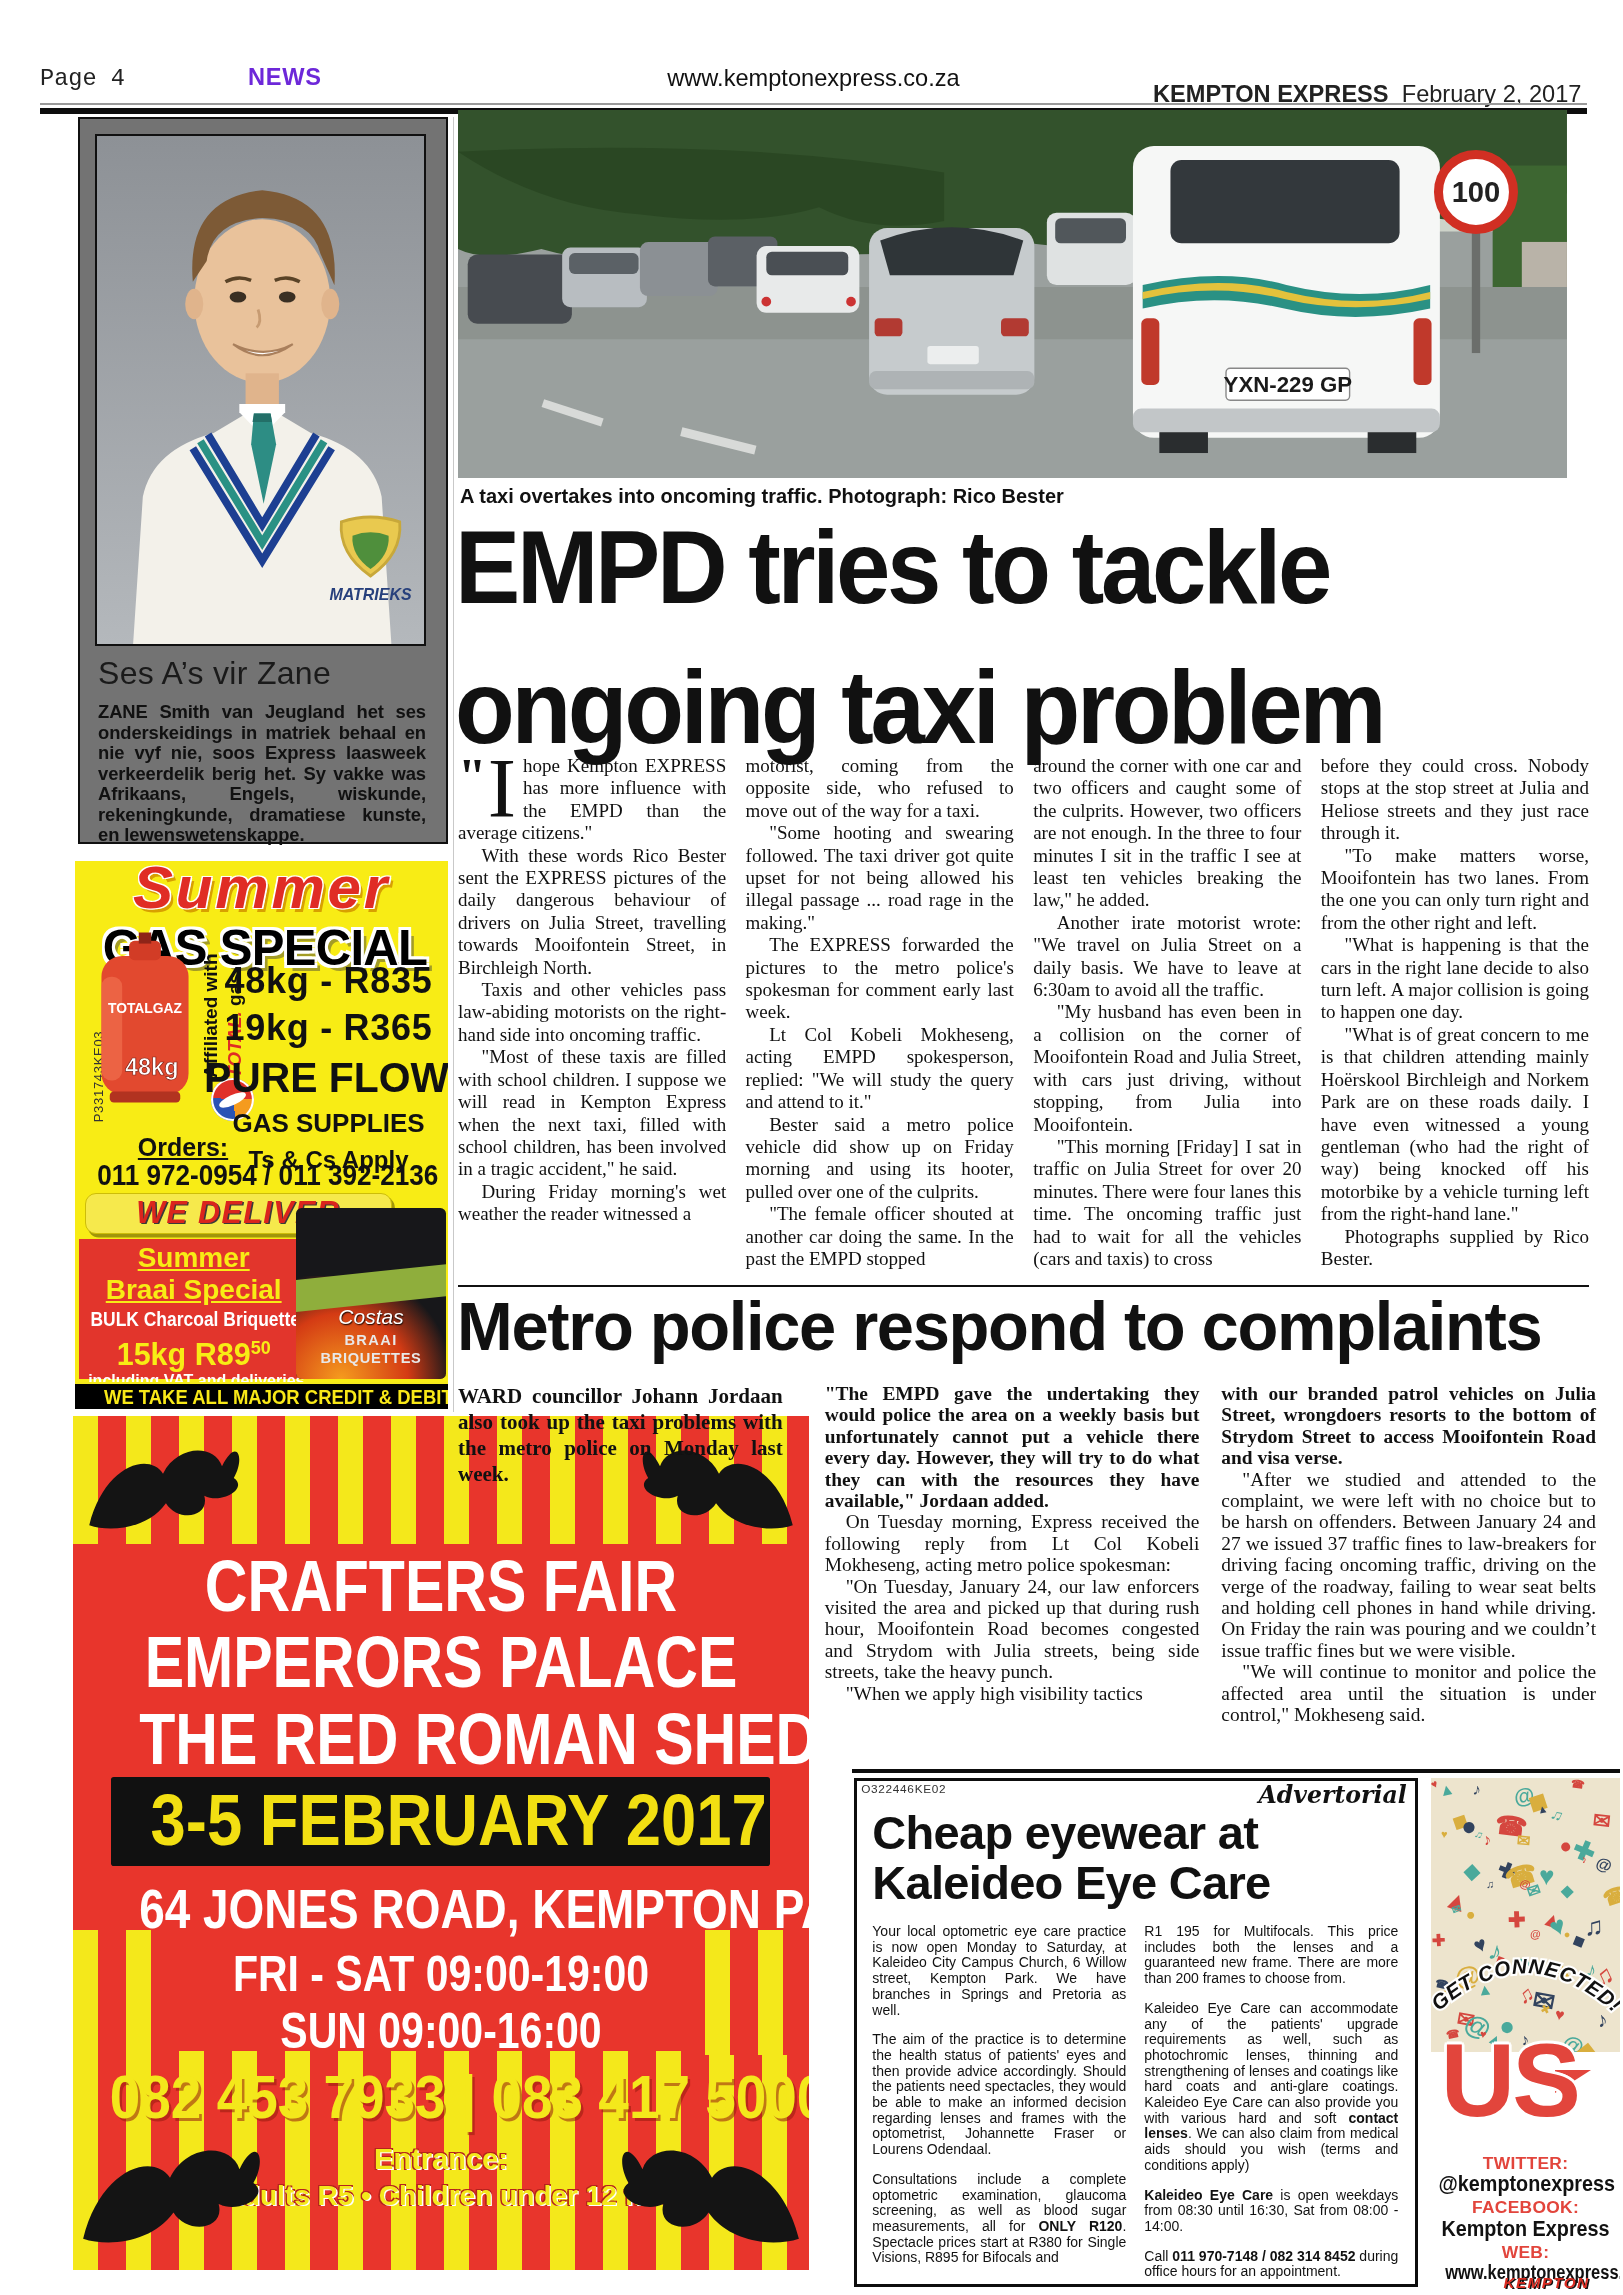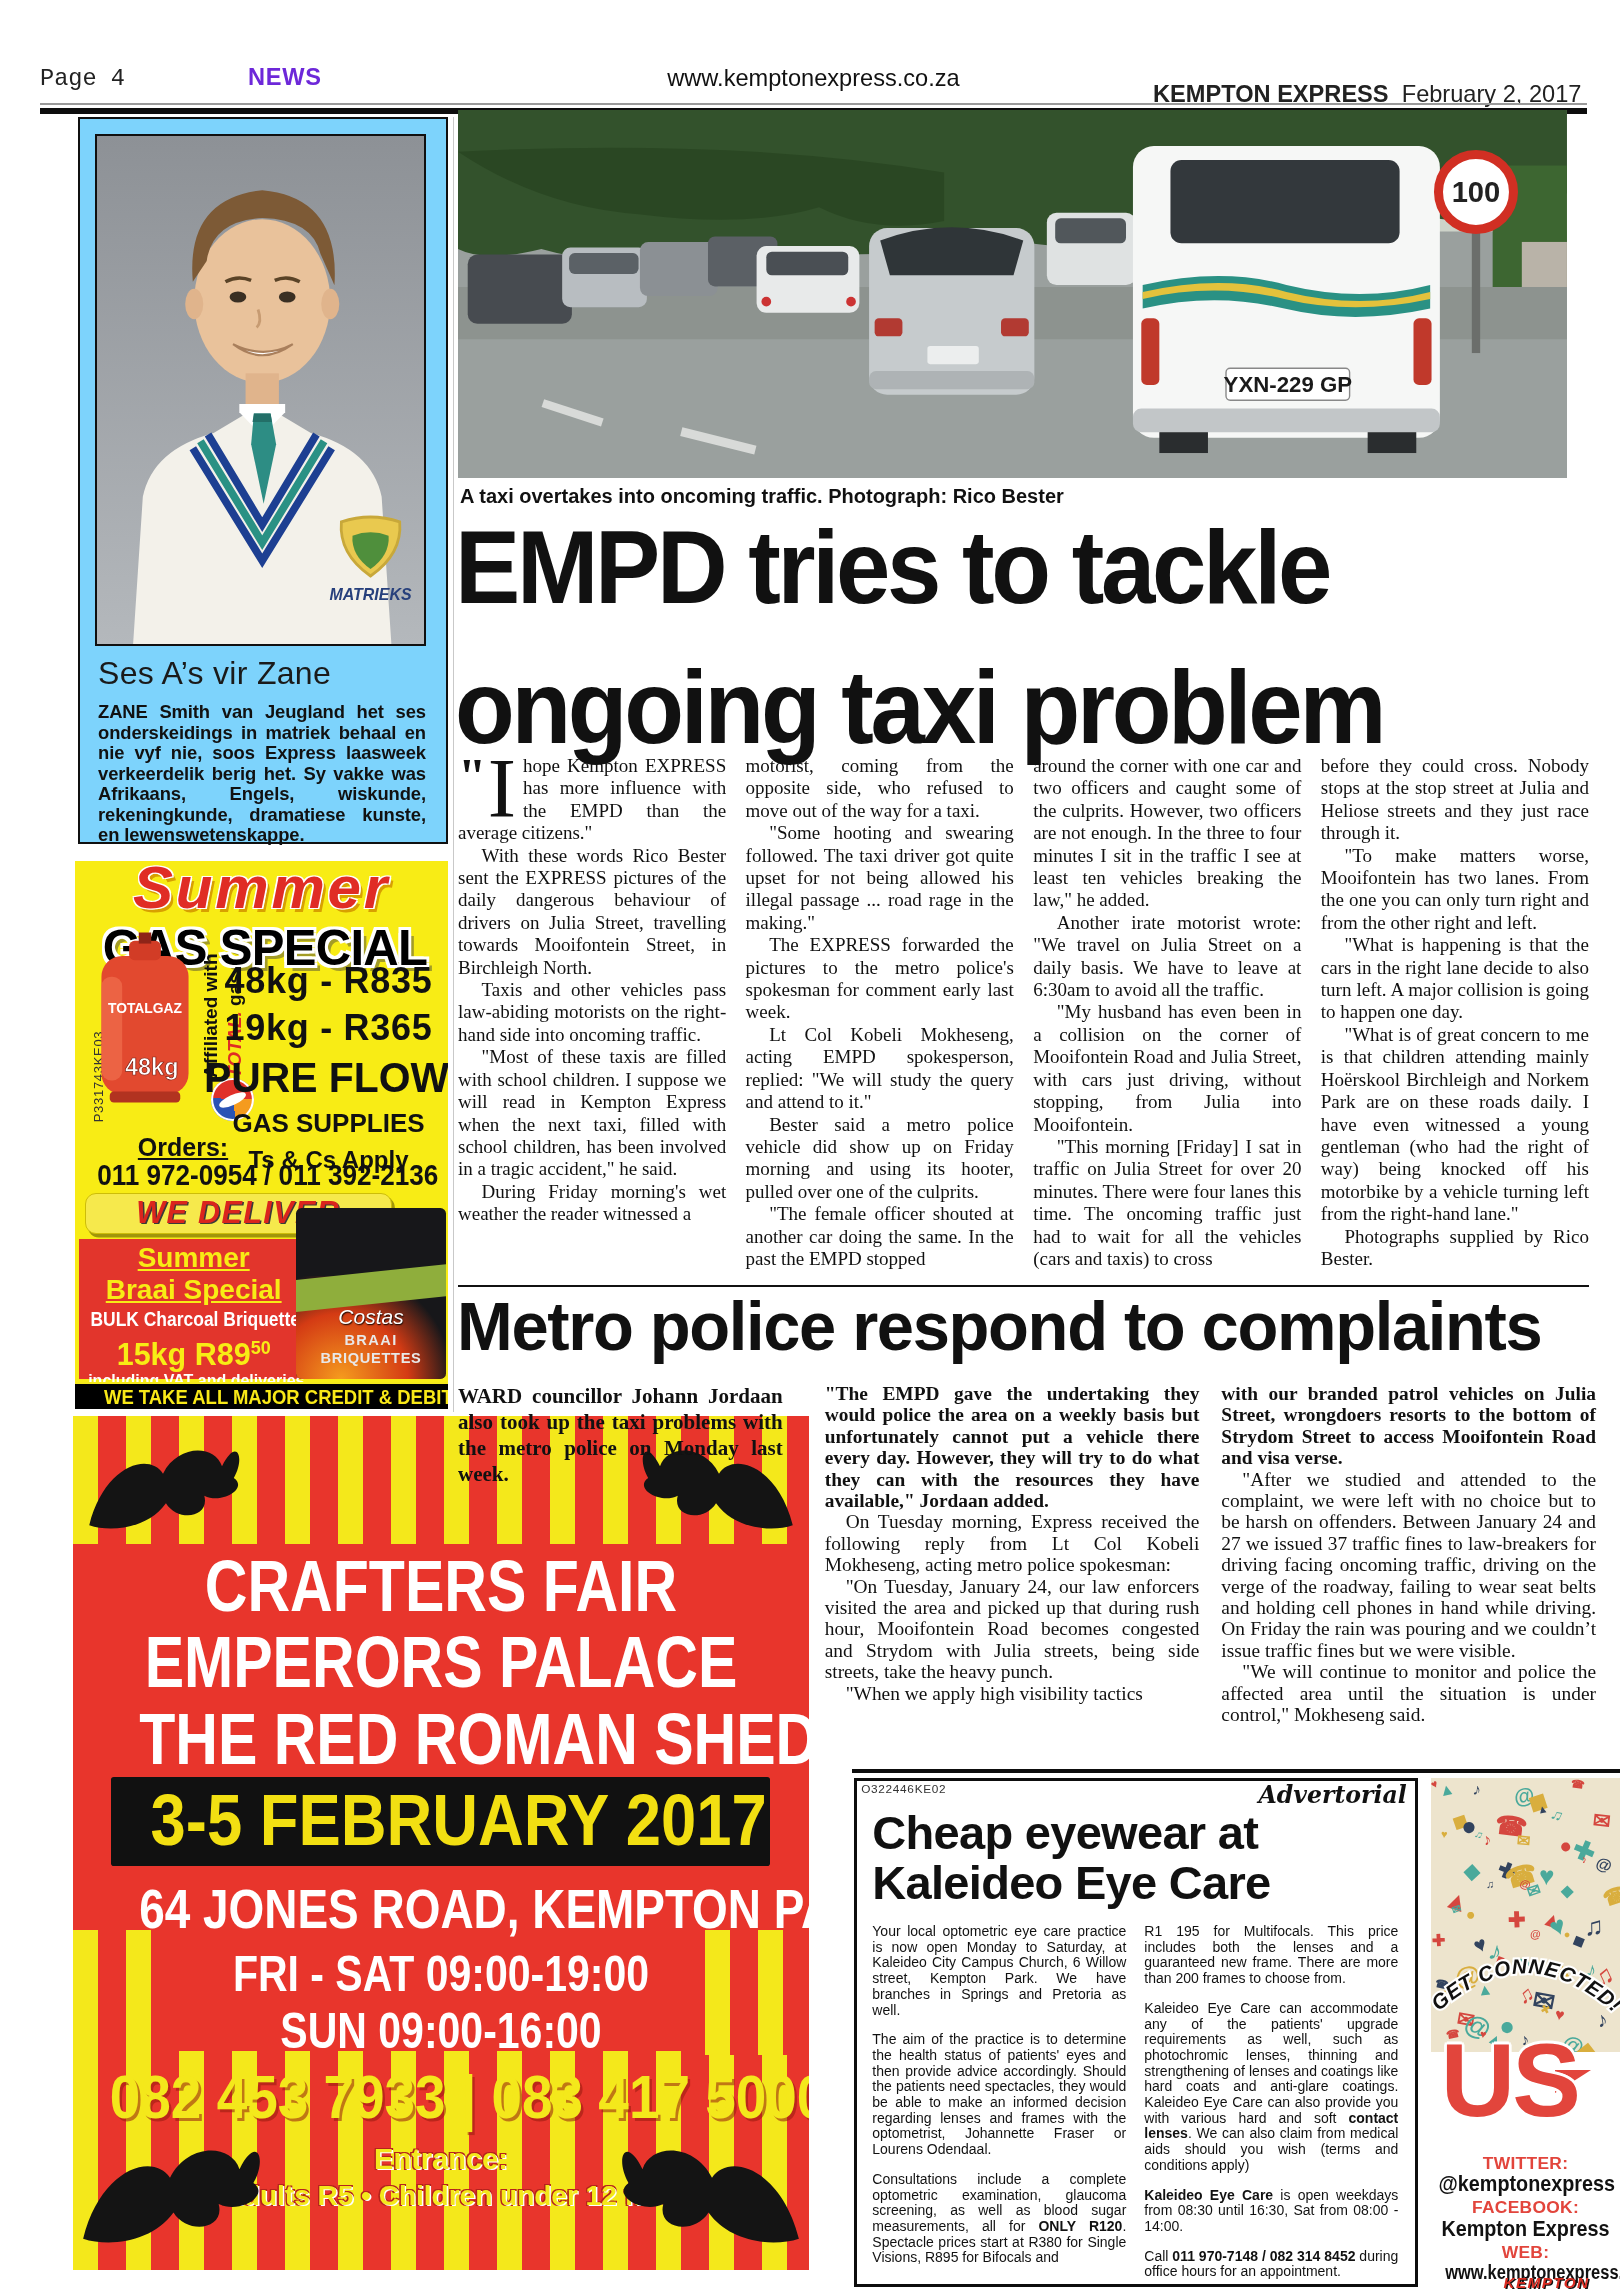--- a/index.html
+++ b/index.html
@@ -11,21 +11,21 @@
   .hdr .pg{position:absolute;left:0;top:4.2px;font-family:Liberation Mono, monospace;}
   .hdr .news{position:absolute;left:208px;top:2.8px;font-weight:bold;color:#6d28d9;letter-spacing:0.7px;}
   .hdr .site{position:absolute;left:50%;transform:translateX(-50%);top:4.2px;color:#111;}
   .hdr .paper{position:absolute;right:5.6px;top:20px;margin-left:40px;}
   .hdr .paper b{font-weight:bold;}
   .rule-a{position:absolute;top:103px;left:40px;width:1547px;height:2.1px;background:#9a9a9a;}
   .rule-b{position:absolute;top:108px;left:40px;width:1547px;height:6.2px;background:#0d0d0d;}
   .vrule{position:absolute;left:453px;top:117px;width:1.4px;height:1295px;background:#c9c9c9;}
 
   
-  .zane{position:absolute;left:78px;top:117px;width:370px;height:727px;border:2.8px solid #101010;background:#7dd3fc;box-sizing:border-box;}
+  .zane{position:absolute;left:78px;top:117px;width:370px;height:727px;border:2.8px solid #101010;background:#737373;box-sizing:border-box;}
   .zane .photo{position:absolute;left:15.3px;top:15.3px;width:331px;height:512px;border:2.1px solid #101010;box-sizing:border-box;background:#9aa0a6;}
   .zane .photo svg{display:block;width:100%;height:100%;}
   .zane h2{position:absolute;left:18px;top:536px;margin:0;font-size:32px;font-weight:normal;letter-spacing:0.3px;color:#1a1a1a;}
   .zane .body{position:absolute;left:18px;top:583px;width:328px;font-weight:bold;font-size:18.4px;line-height:20.5px;text-align:justify;letter-spacing:-0.1px;}
 
   
   .gas{position:absolute;left:75px;top:861px;width:373px;height:548px;background:#f8ec15;overflow:hidden;}
   .gas .vcode{position:absolute;left:-46px;top:208px;width:139px;transform:rotate(-90deg);font-size:13px;color:#333;letter-spacing:0.7px;text-align:center;}
   .gas .summer{position:absolute;left:0;top:-8.3px;width:100%;text-align:center;font-size:60px;font-weight:bold;font-style:italic;color:#e02c25;
       text-shadow:1.4px 1.4px 0 #fff,-1.4px -1.4px 0 #fff,1.4px -1.4px 0 #fff,-1.4px 1.4px 0 #fff,3.5px 4.2px 0 #d8a000;letter-spacing:2.8px;}

